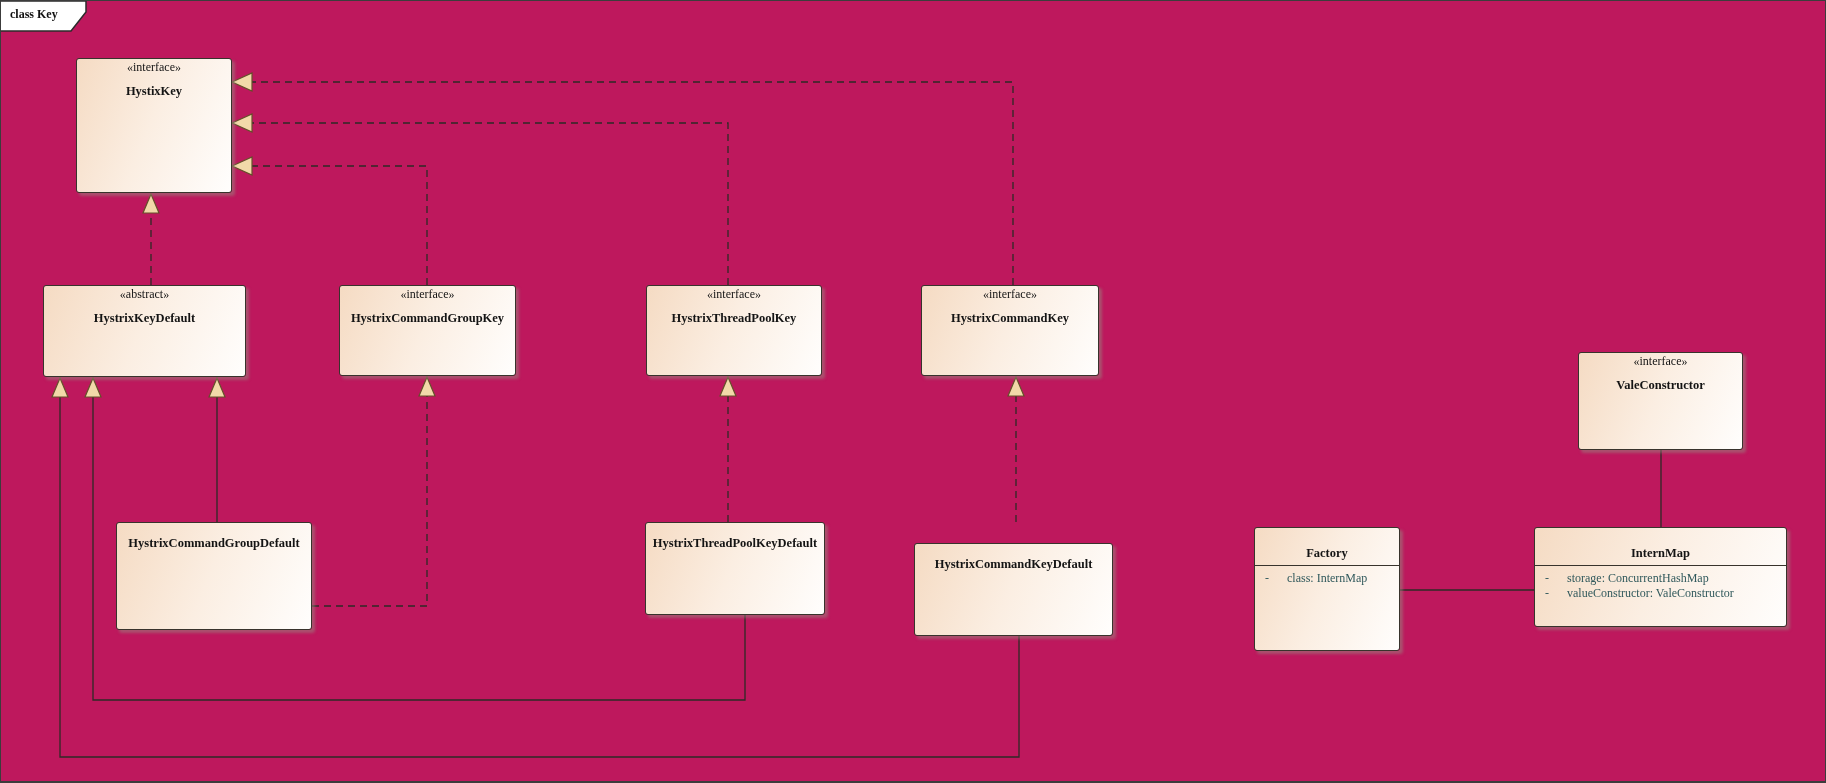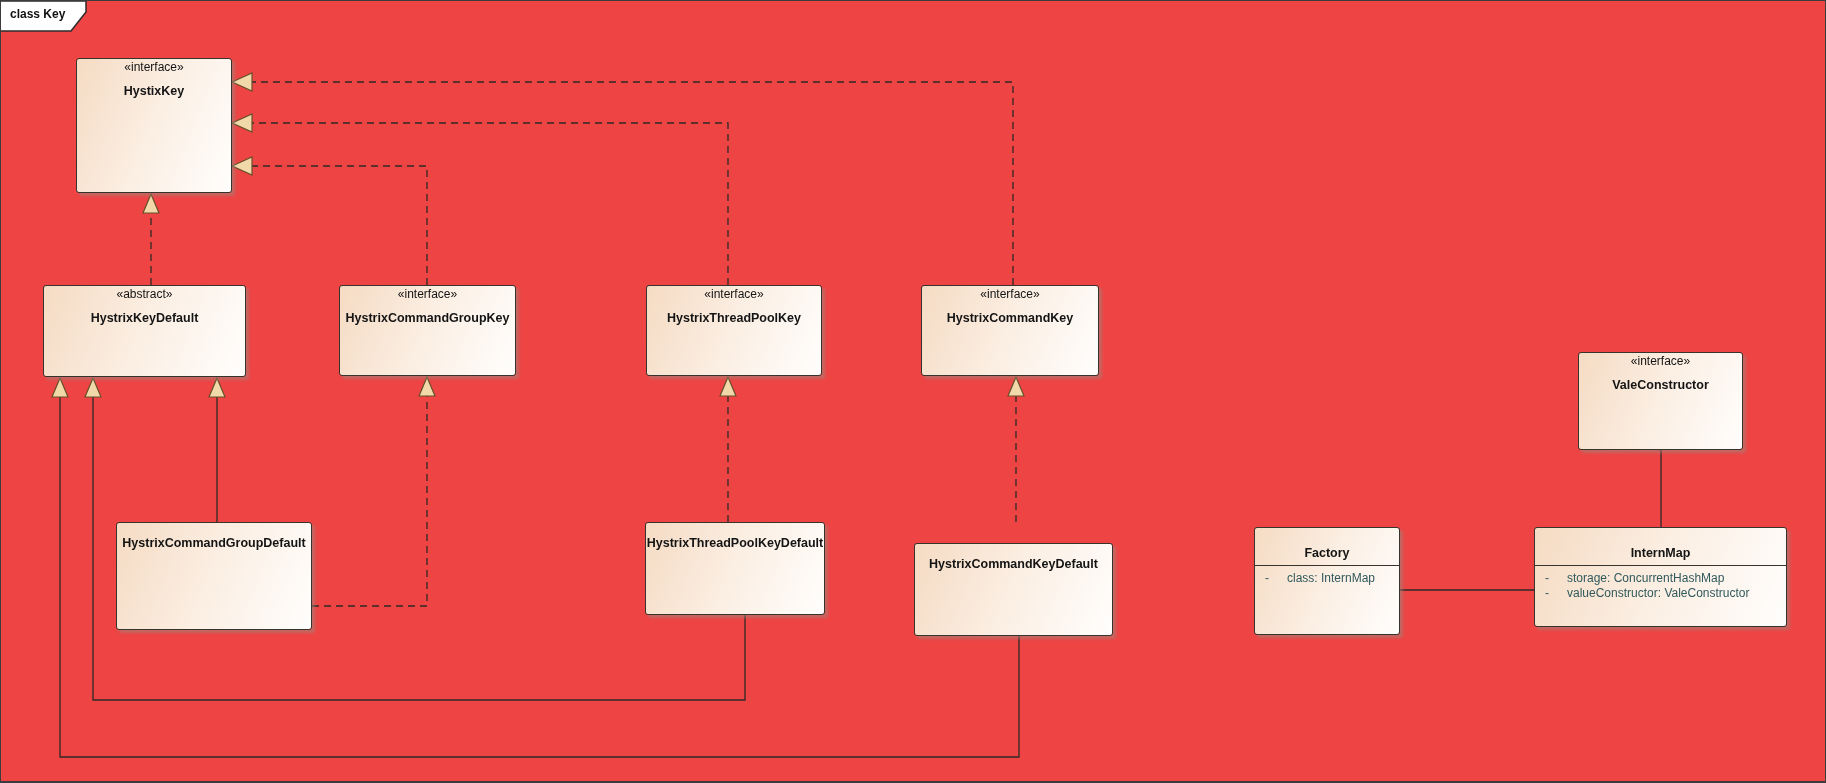--- a/index.html
+++ b/index.html
@@ -1,23 +1,23 @@
 <!DOCTYPE html>
 <html><head>
 <meta charset="utf-8">
 <style>
   html,body{margin:0;padding:0;background:#e9e9e9;}
   #canvas{
     position:relative;
     width:1826px;height:783px;
-    background:#ef4444;
+    background:#be185d;
     border:1px solid #3c3c3c;
     border-bottom-width:2px;
     box-sizing:border-box;
-    font-family:Liberation Sans, sans-serif;
+    font-family:Liberation Serif, serif;
     overflow:hidden;
   }
   #connector-layer{position:absolute;left:0;top:0;z-index:1;}
   .class-box{
     position:absolute;z-index:2;
     border:1px solid #38332c;
     border-radius:3px;
     background:linear-gradient(112deg,#f5dbc3 0%,#fbeee2 48%,#fffefd 100%);
     box-shadow:3px 3px 3px rgba(150,140,128,0.5);
     box-sizing:border-box;
@@ -120,21 +120,21 @@
     <div class="class-box no-stereotype" style="left: 913px; top: 542px; width: 199px; height: 93px;">
 
       <div class="class-name">HystrixCommandKeyDefault</div>
 
     </div>
     <div class="class-box" style="left: 1577px; top: 351px; width: 165px; height: 98px;">
 
     <div class="stereotype">«interface»</div>
       <div class="class-name">ValeConstructor</div>
     </div>
-    <div class="class-box no-stereotype compartmented" style="left: 1253px; top: 526px; width: 146px; height: 108px;">
+    <div class="class-box no-stereotype compartmented" style="left: 1253px; top: 526px; width: 146px; height: 124px;">
 
       <div class="title-compartment">
         <div class="class-name">Factory</div>
       </div>
       <div class="divider"></div>
       <div class="attrs">
         <div class="attr-row">
           <span class="attr-dash">-</span>
           <span class="attr-text">class: InternMap</span>
         </div>

